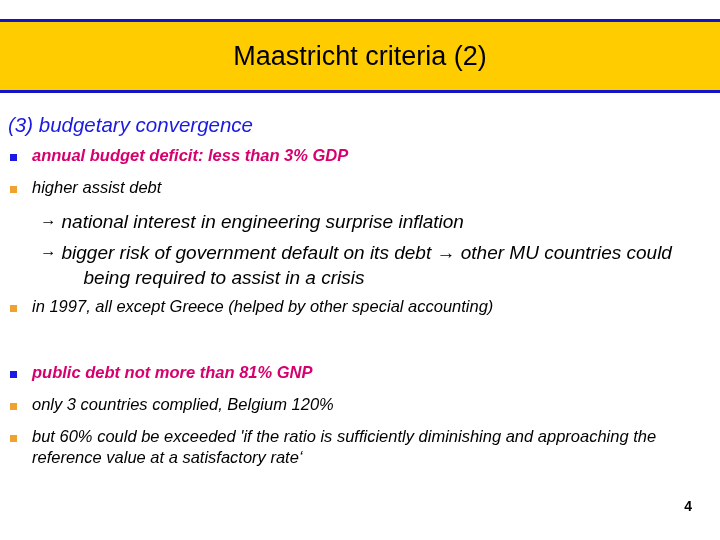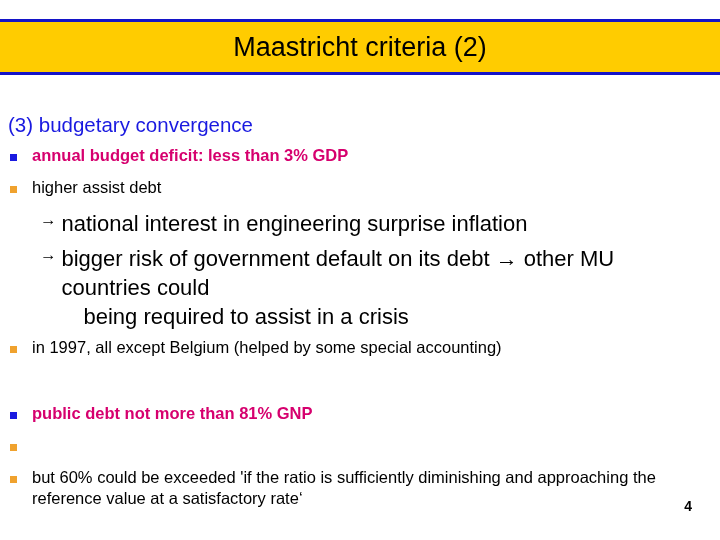--- a/index.html
+++ b/index.html
@@ -19,21 +19,21 @@
     height: 540px;
     background: #ffffff;
   }
 
   
   .title-banner {
     position: absolute;
     left: 0;
     top: 19px;
     width: 720px;
-    height: 56px;
+    height: 74px;
     background: #ffcc00;
     border-top: 3px solid #1414c8;
     border-bottom: 3px solid #1414c8;
     box-sizing: border-box;
     display: flex;
     align-items: center;
     justify-content: center;
   }
   .title-text {
     font-size: 27px;
@@ -41,20 +41,21 @@
     letter-spacing: 0px;
     white-space: pre;
   }
 
   
   .body-area {
     position: absolute;
     left: 0;
     top: 112px;
     width: 720px;
+    font-style: italic;
   }
 
   .section-head {
     color: #1a1ae0;
     font-size: 20.5px;
     padding-left: 8px;
     white-space: pre;
     line-height: 1.30;
   }
   .section-head.second {
@@ -103,21 +104,21 @@
     line-height: 1.32;
   }
   .subrow .arrow {
     flex: 0 0 auto;
     font-size: 16.5px;
     color: #000;
     padding-right: 5px;
   }
   .subrow .subtext {
     flex: 1 1 auto;
-    font-size: 22px;
+    font-size: 19px;
     color: #000000;
     padding-right: 18px;
     text-indent: 0;
   }
   .subtext .cont {
     display: block;
     padding-left: 22px;
   }
 
   .gap-small  { height: 6px; }
@@ -180,41 +181,42 @@
         <span class="cont">being required to assist in a crisis</span>
       </span>
     </div>
 
     <div class="gap-small"></div>
 
     <div class="row">
       <span class="bullet">
         <span class="sq orange"></span>
       </span>
-      <span class="row-text">in 1997, all except Belgium (helped by some special accounting)</span>
+      <span class="row-text">in 1997, all except Greece (helped by other special accounting)</span>
     </div>
 
     <div class="gap-large"></div>
 
 
     <div class="gap-small"></div>
 
     <div class="row">
       <span class="bullet">
         <span class="sq blue"></span>
       </span>
       <span class="row-text emph">public debt not more than 81% GNP</span>
     </div>
 
     <div class="gap-small"></div>
 
     <div class="row">
       <span class="bullet">
         <span class="sq orange"></span>
       </span>
+      <span class="row-text">only 3 countries complied, Belgium 120%</span>
     </div>
 
     <div class="gap-small"></div>
 
     <div class="row">
       <span class="bullet">
         <span class="sq orange"></span>
       </span>
       <span class="row-text">but 60%  could be exceeded 'if the ratio is sufficiently diminishing and approaching the reference value at a satisfactory rate‘</span>
     </div>

